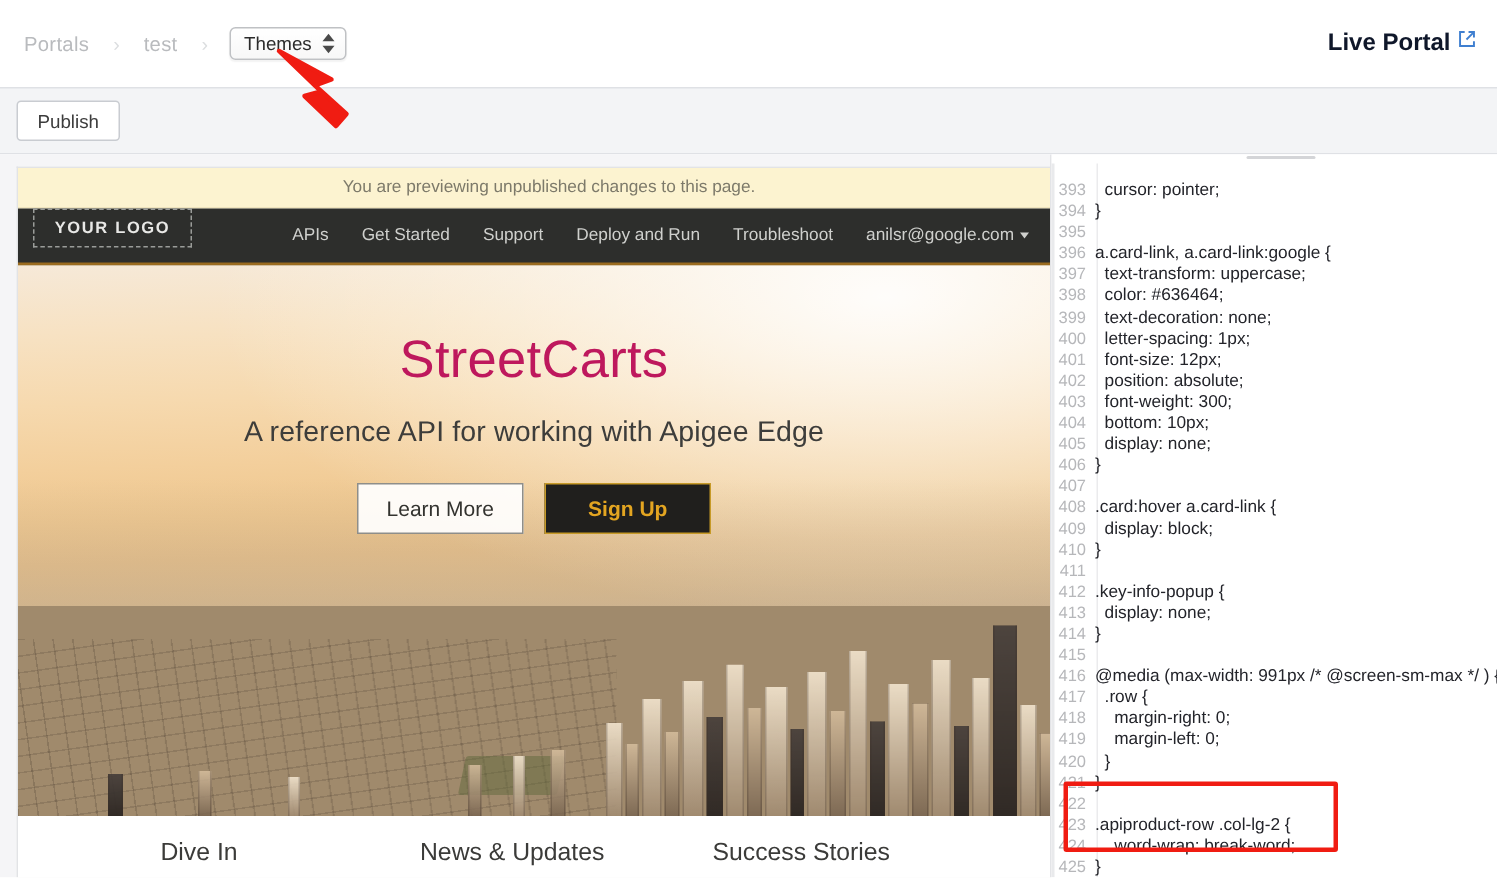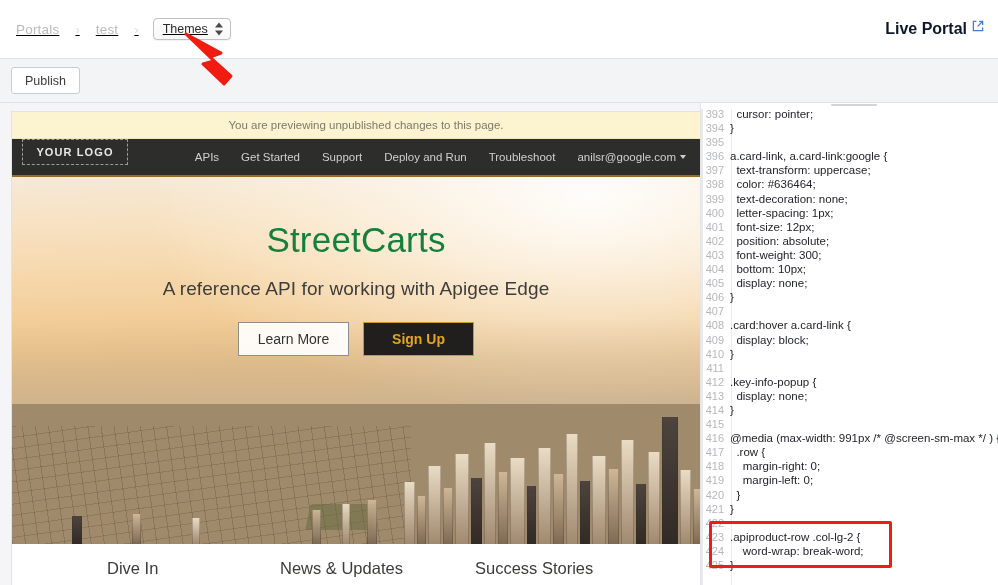--- a/index.html
+++ b/index.html
@@ -20,21 +20,20 @@
   }
 
   
   .breadcrumb-bar {
     position: absolute;
     left: 0; top: 0;
     width: 998px; height: 58px;
     background: #ffffff;
     display: flex;
     align-items: center;
-    text-decoration: underline;
   }
 
   .breadcrumb {
     display: flex;
     align-items: center;
     margin-left: 14px;
     gap: 0;
   }
 
   .crumb-link {
@@ -304,21 +303,21 @@
 
   .hero-content {
     position: absolute;
     left: 0; right: 0; top: 44px;
     text-align: center;
     z-index: 5;
   }
   .hero-title {
     font-size: 35px;
     font-weight: 400;
-    color: #15803d;
+    color: #be185d;
     letter-spacing: .2px;
     line-height: 1.1;
   }
   .hero-sub {
     margin-top: 18px;
     font-size: 19px;
     font-weight: 400;
     color: #3d3d3b;
     letter-spacing: .1px;
   }
@@ -392,21 +391,21 @@
   .editor-scroll-top::after {
     content: "";
     position: absolute;
     left: 130px; top: 1px;
     width: 46px; height: 2px;
     background: #d4d5d8;
     border-radius: 2px;
   }
   .code-lines {
     position: absolute;
-    left: 0; top: 4px;
+    left: 0; top: 17px;
     width: 298px;
     font-family: "Liberation Sans", sans-serif;
   }
   .code-line {
     display: flex;
     align-items: flex-start;
     height: 14.1px;
     line-height: 14.1px;
   }
   .lnum {

